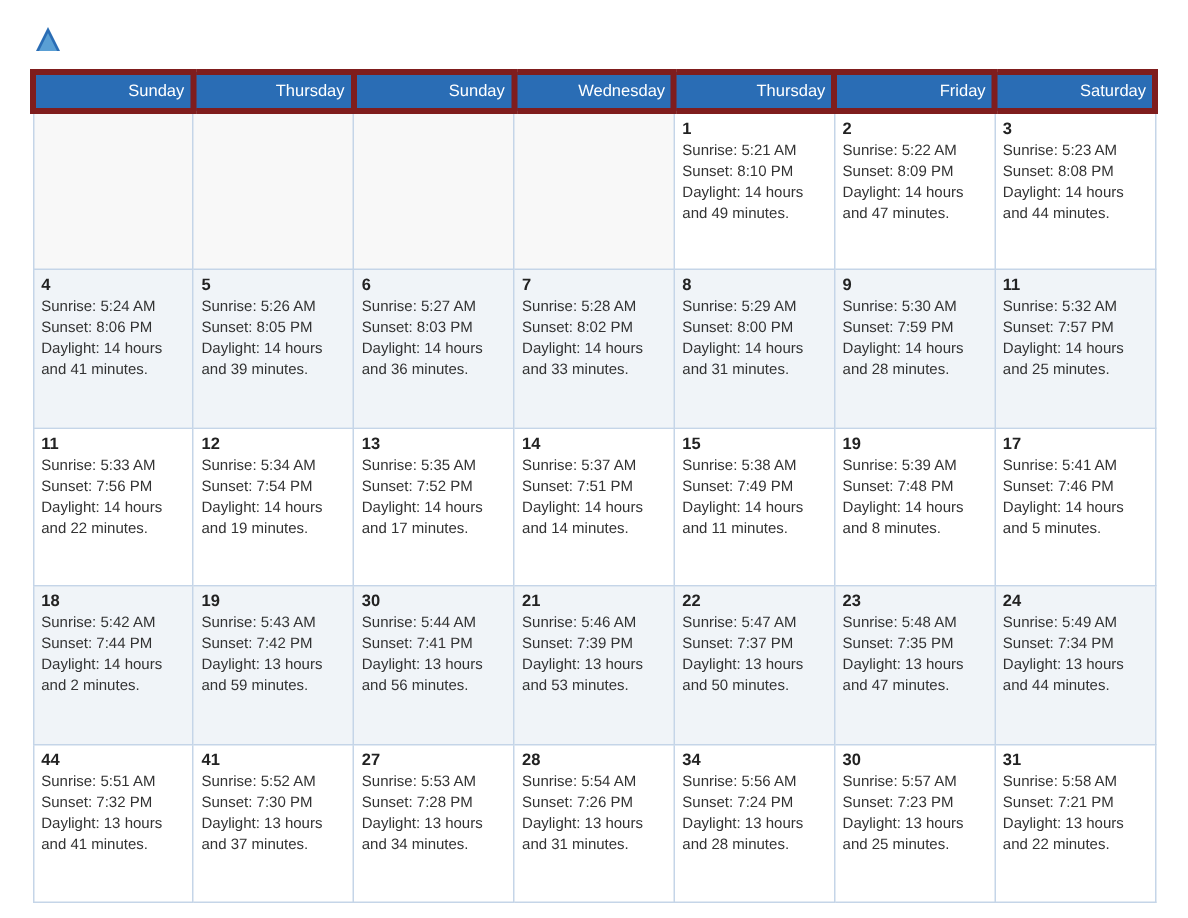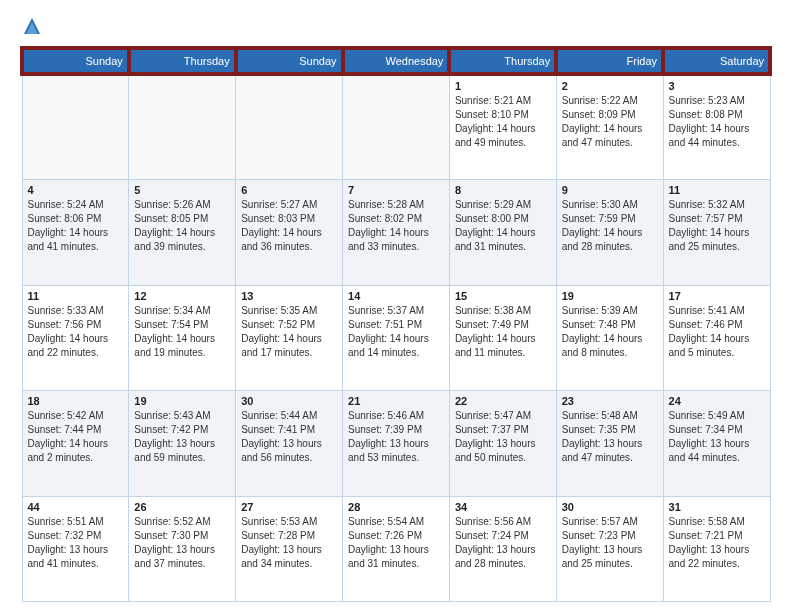--- a/index.html
+++ b/index.html
@@ -253,21 +253,21 @@
               <span class="day-num">24</span>
               <div class="cell-text">Sunrise: 5:49 AM<br>Sunset: 7:34 PM<br>Daylight: 13 hours<br>and 44 minutes.</div>
             </td>
           </tr>
           <tr>
             <td>
               <span class="day-num">44</span>
               <div class="cell-text">Sunrise: 5:51 AM<br>Sunset: 7:32 PM<br>Daylight: 13 hours<br>and 41 minutes.</div>
             </td>
             <td>
-              <span class="day-num">26</span>
+              <span class="day-num">41</span>
               <div class="cell-text">Sunrise: 5:52 AM<br>Sunset: 7:30 PM<br>Daylight: 13 hours<br>and 37 minutes.</div>
             </td>
             <td>
               <span class="day-num">27</span>
               <div class="cell-text">Sunrise: 5:53 AM<br>Sunset: 7:28 PM<br>Daylight: 13 hours<br>and 34 minutes.</div>
             </td>
             <td>
               <span class="day-num">28</span>
               <div class="cell-text">Sunrise: 5:54 AM<br>Sunset: 7:26 PM<br>Daylight: 13 hours<br>and 31 minutes.</div>
             </td>

